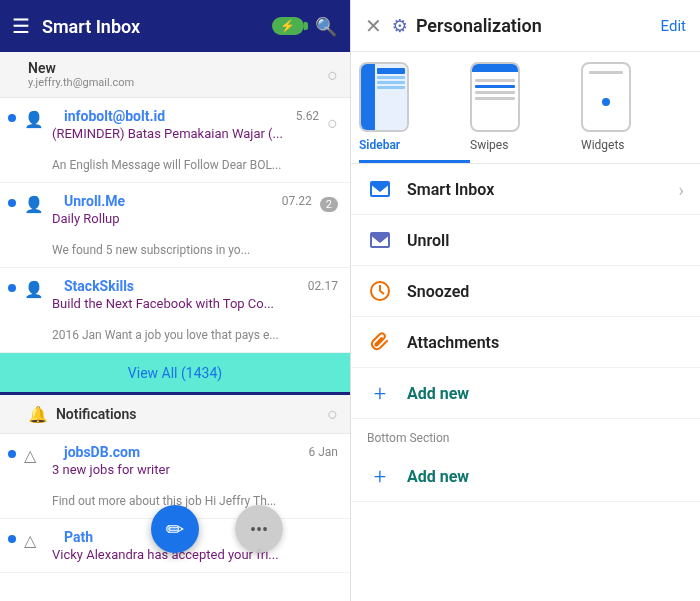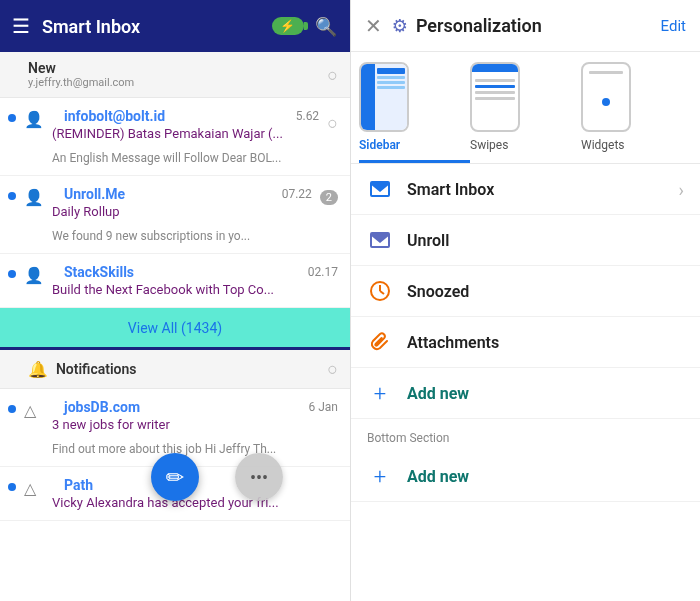--- a/index.html
+++ b/index.html
@@ -136,21 +136,21 @@
       overflow: hidden;
       text-overflow: ellipsis;
       margin-top: 2px;
     }
     .email-preview {
       font-size: 12px;
       color: #888;
       white-space: nowrap;
       overflow: hidden;
       text-overflow: ellipsis;
-      margin-top: 10px;
+      margin-top: 17px;
     }
     .check-circle {
       color: #bbb;
       font-size: 18px;
       margin-left: 8px;
       margin-top: 4px;
       flex-shrink: 0;
     }
     .badge {
       background: #aaa;
@@ -450,34 +450,35 @@
 
     <div class="email-item unread">
       <span class="dot-indicator"></span>
       <span class="avatar-icon">👤</span>
       <div class="email-content">
         <div class="email-top">
           <span class="sender">Unroll.Me</span>
           <span class="email-time">07.22</span>
         </div>
         <div class="email-subject">Daily Rollup</div>
-        <div class="email-preview">We found 9 new subscriptions in yo...</div>
+        <div class="email-preview">We found 5 new subscriptions in yo...</div>
       </div>
       <span class="badge">2</span>
     </div>
 
     <div class="email-item unread">
       <span class="dot-indicator"></span>
       <span class="avatar-icon">👤</span>
       <div class="email-content">
         <div class="email-top">
           <span class="sender">StackSkills</span>
           <span class="email-time">02.17</span>
         </div>
         <div class="email-subject">Build the Next Facebook with Top Co...</div>
+        <div class="email-preview">2016 Jan Want a job you love that pays e...</div>
       </div>
     </div>
 
     <div class="view-all">
       <span class="view-all-text">View All (1434)</span>
     </div>
 
     <div class="notifications-section">
       <div class="section-header">
         <div style="display:flex;align-items:center;gap:8px;">

